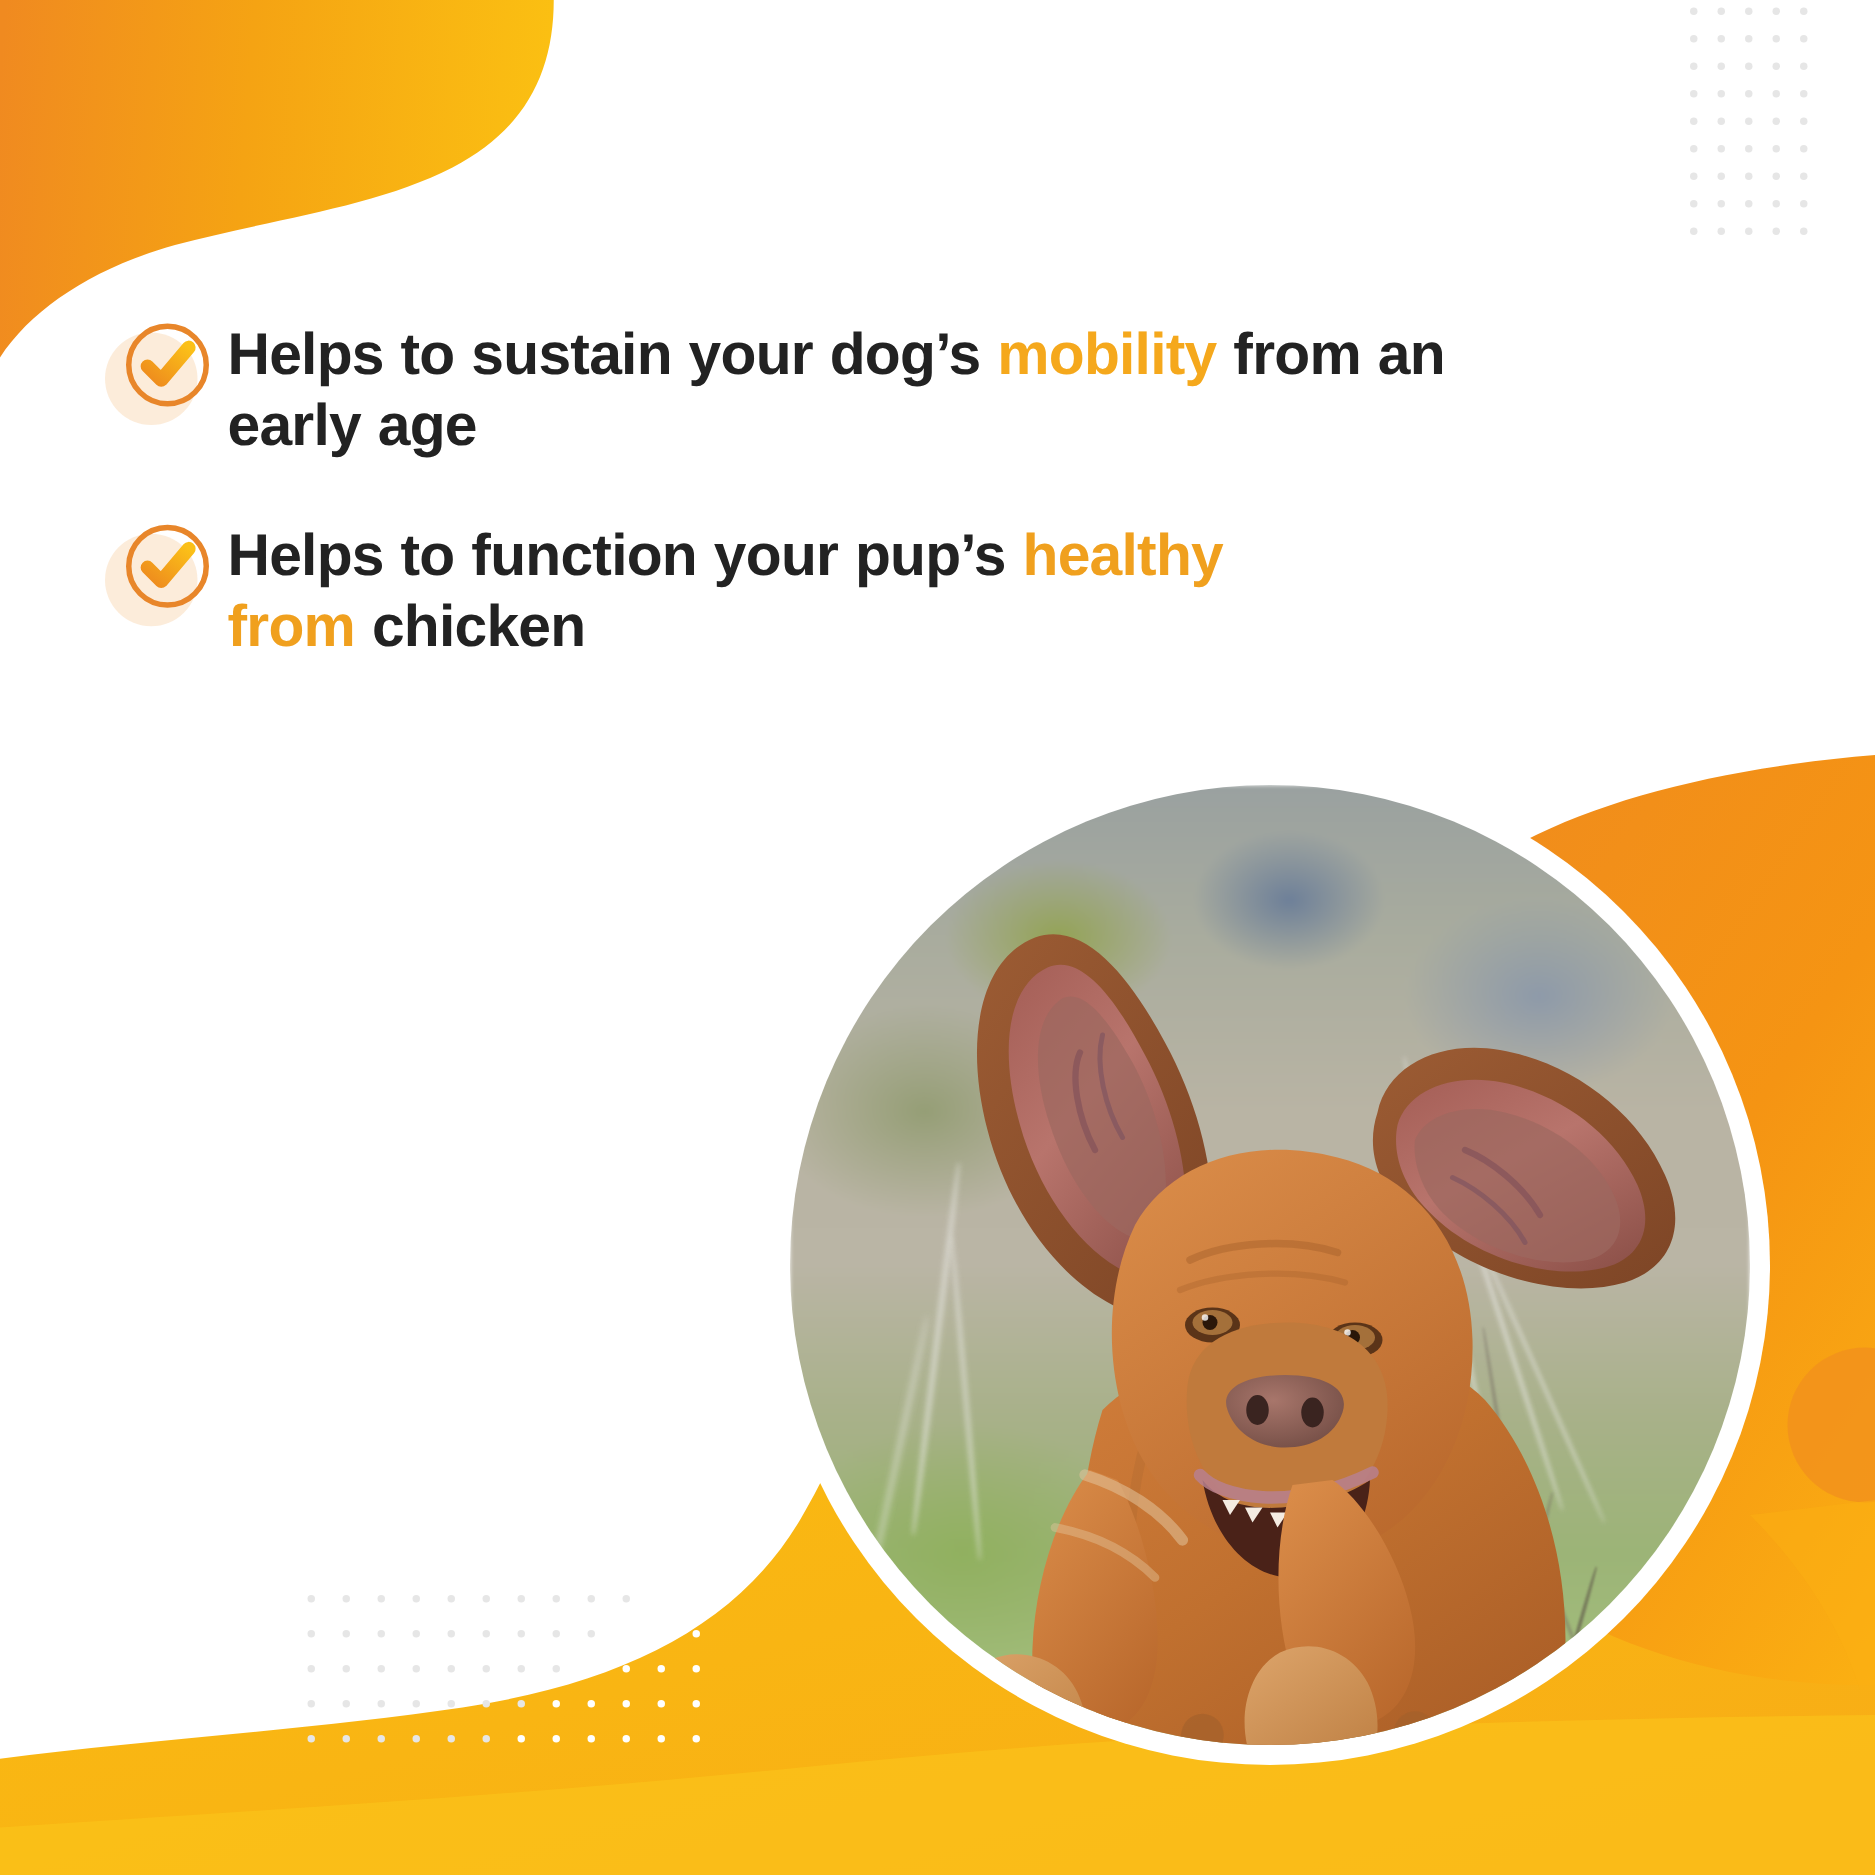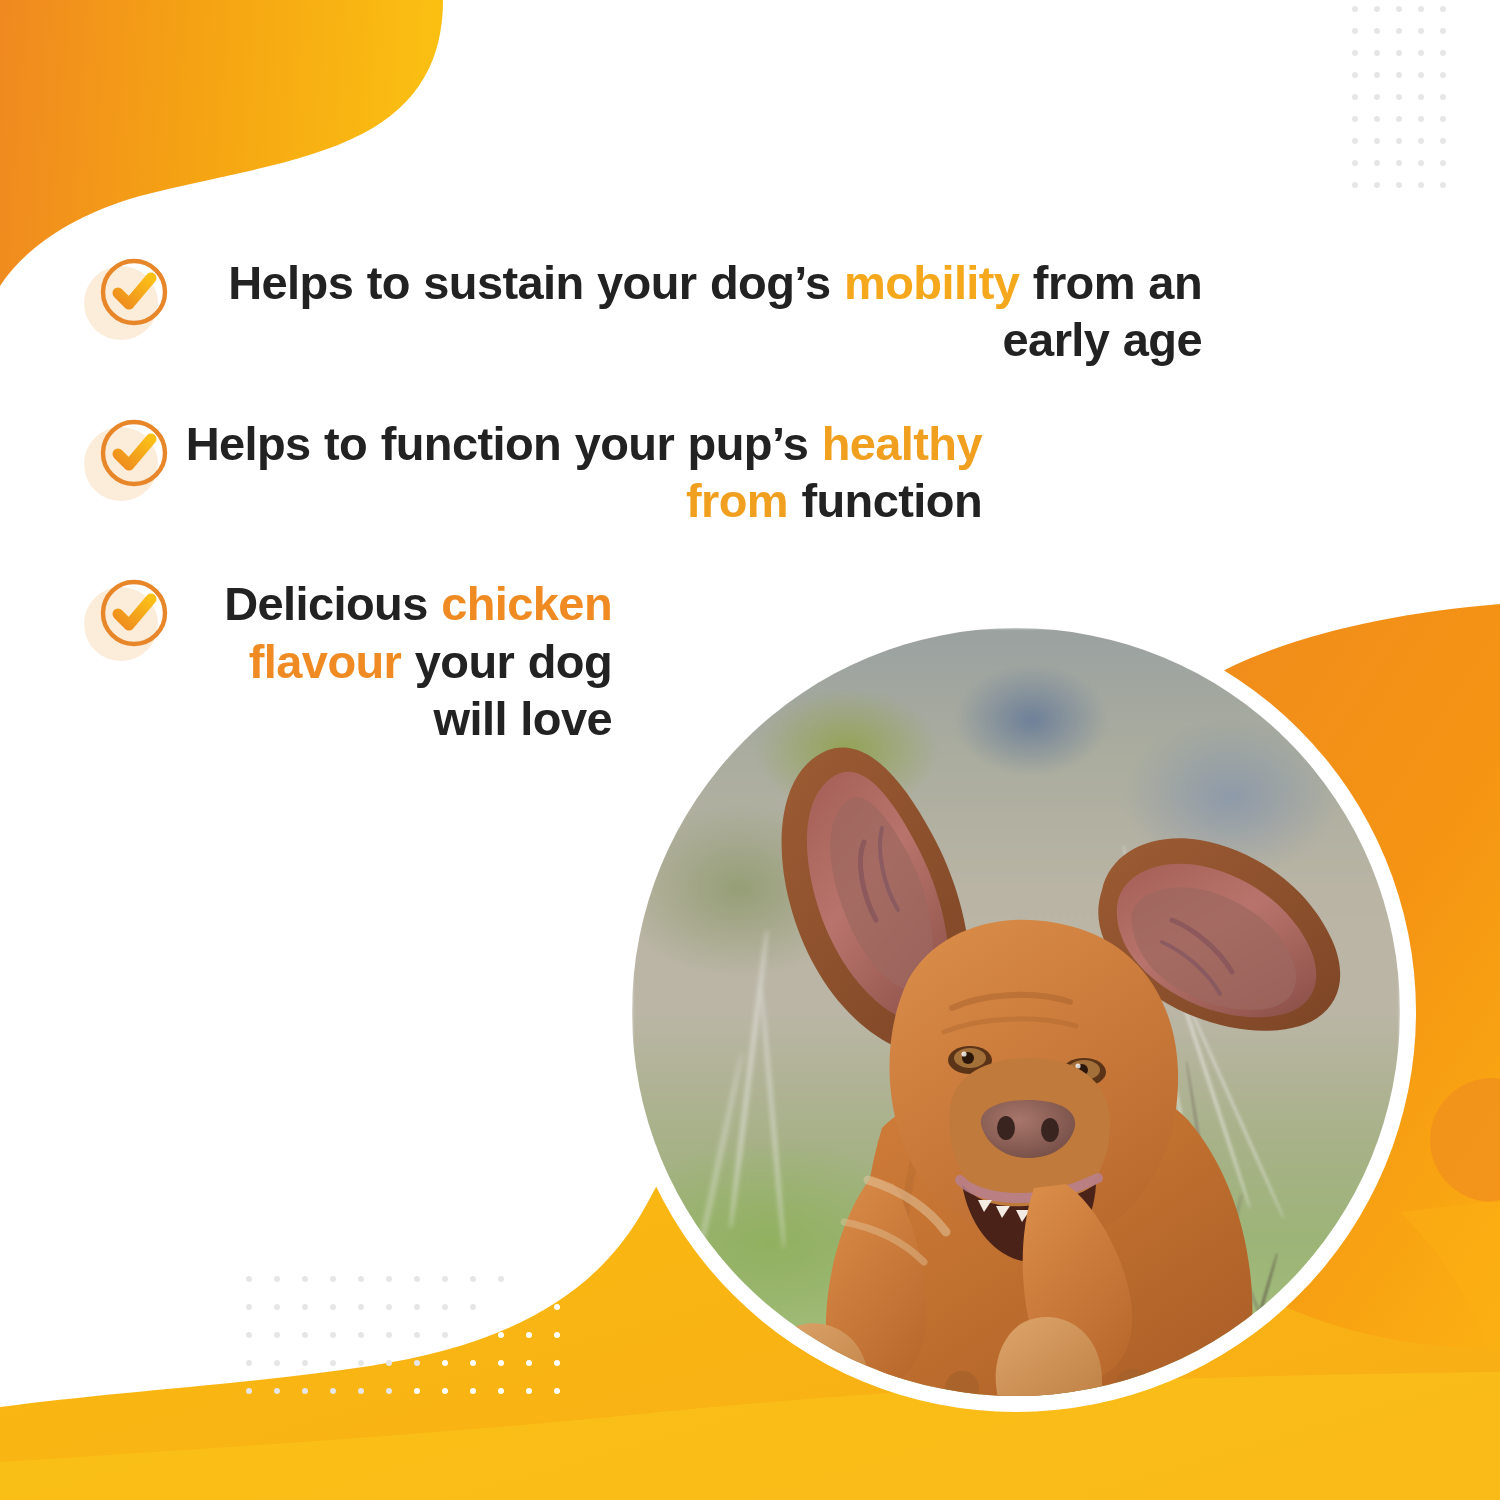--- a/index.html
+++ b/index.html
@@ -7,21 +7,20 @@
     padding: 0;
     background: #ffffff;
   }
   #canvas {
     position: relative;
     width: 1500px;
     height: 1500px;
     background: #ffffff;
     overflow: hidden;
     font-family: "Liberation Sans", sans-serif;
-    text-align: right;
   }
 
   
   .bg-layer {
     position: absolute;
     inset: 0;
     width: 1500px;
     height: 1500px;
     pointer-events: none;
   }
@@ -490,38 +489,20 @@
           <path d="M 20,37 L 31,48 L 53,22" fill="none" stroke="url(#x2)" stroke-width="11" stroke-linecap="round" stroke-linejoin="round"></path>
           <defs>
             <linearGradient id="x2" x1="0" y1="1" x2="1" y2="0">
               <stop offset="0%" stop-color="#ee8b1e"></stop>
               <stop offset="100%" stop-color="#fbc018"></stop>
             </linearGradient>
           </defs>
         </svg>
       </div>
       <div class="bullet-text" style="max-width:800px;">
-        <span>Helps to function your pup’s </span><span class="hl-amber">healthy from</span><span> function</span>
+        <span>Helps to function your pup’s </span><span class="hl-amber">healthy from</span><span> chicken</span>
       </div>
     </div>
 
-    <div class="bullet-row">
-      <div class="check-wrap">
-        <div class="check-blob"></div>
-        <svg class="check-ring" viewBox="0 0 72 72" xmlns="http://www.w3.org/2000/svg">
-          <circle cx="36" cy="36" r="31" fill="none" stroke="#e8862a" stroke-width="4.4"></circle>
-          <path d="M 20,37 L 31,48 L 53,22" fill="none" stroke="url(#x3)" stroke-width="11" stroke-linecap="round" stroke-linejoin="round"></path>
-          <defs>
-            <linearGradient id="x3" x1="0" y1="1" x2="1" y2="0">
-              <stop offset="0%" stop-color="#ee8b1e"></stop>
-              <stop offset="100%" stop-color="#fbc018"></stop>
-            </linearGradient>
-          </defs>
-        </svg>
-      </div>
-      <div class="bullet-text" style="max-width:430px;">
-        <span>Delicious </span><span class="hl-orange">chicken flavour</span><span> your dog will love</span>
-      </div>
-    </div>
 
   </div>
 
 </div>
 
 </body></html>

